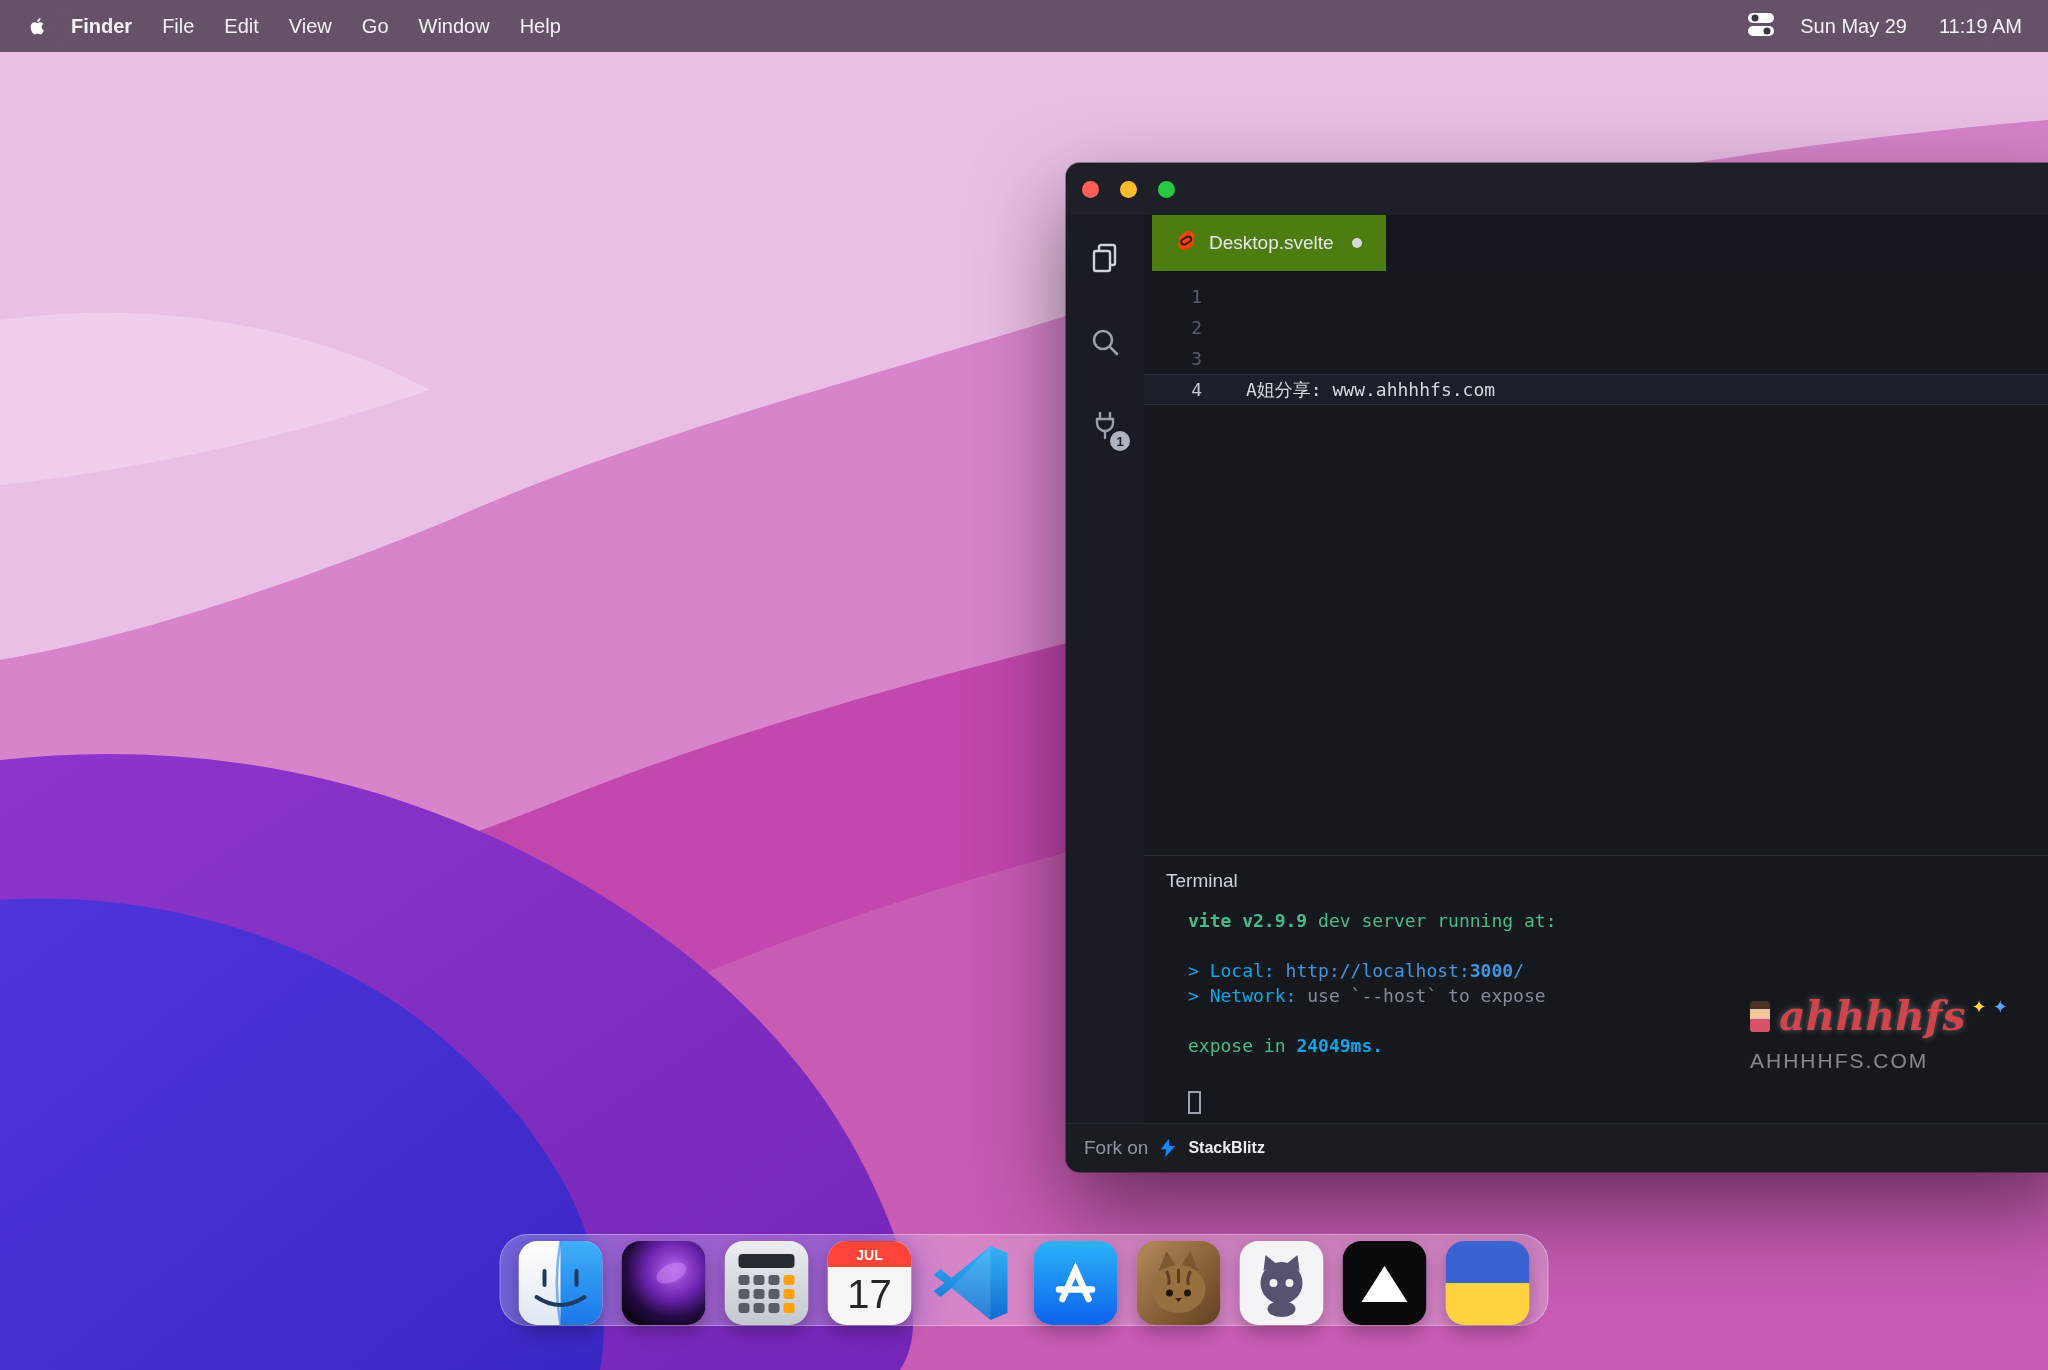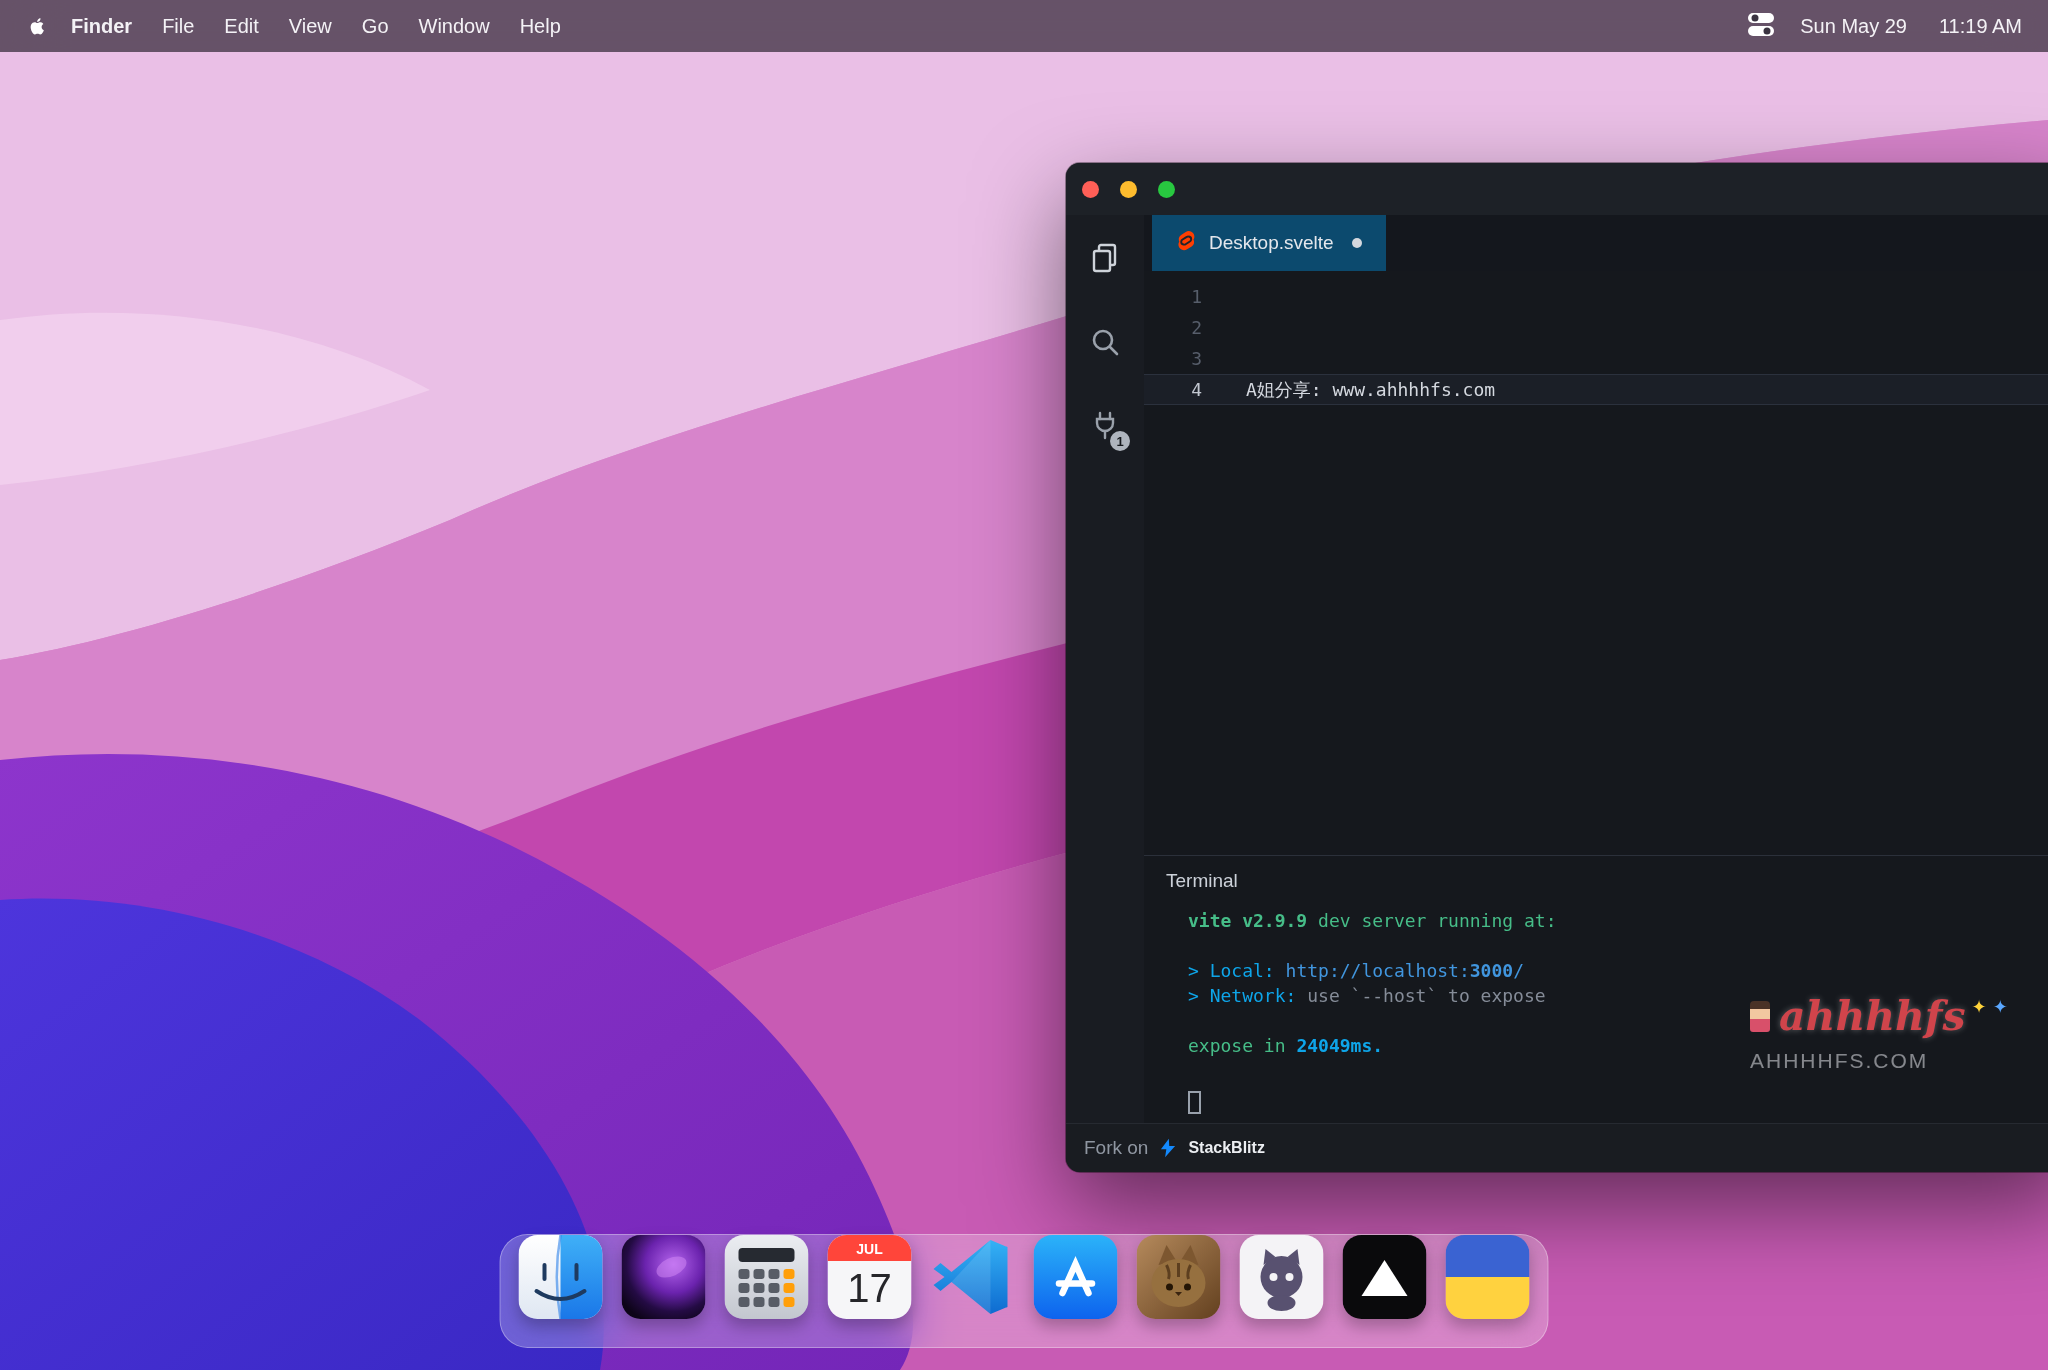--- a/index.html
+++ b/index.html
@@ -47,21 +47,21 @@
   .ab-icon svg{width:34px;height:34px;display:block;}
   .ab-badge{
     position:absolute;right:-8px;bottom:-8px;width:20px;height:20px;border-radius:50%;
     background:#aeb4bd;color:#15181d;font-size:13px;font-weight:700;
     display:flex;align-items:center;justify-content:center;
   }
 
   .main-col{flex:1;display:flex;flex-direction:column;min-width:0;}
   .tabstrip{height:56px;flex:0 0 56px;background:#14171d;display:flex;align-items:stretch;}
   .tab{
-    margin-left:8px;background:#0c4a6e;display:flex;align-items:center;gap:12px;
+    margin-left:8px;background:#4d7c0f;display:flex;align-items:center;gap:12px;
     padding:0 24px;color:#e4e7ec;font-size:19px;
   }
   .tab .dirty-dot{width:10px;height:10px;border-radius:50%;background:#d4d8de;margin-left:6px;}
 
   .code-area{flex:1;padding-top:10px;font-family:"DejaVu Sans Mono",monospace;font-size:18px;color:#d4d8df;overflow:hidden;}
   .code-row{display:flex;height:31px;align-items:center;box-sizing:border-box;}
   .code-row .gutter{flex:0 0 72px;width:72px;text-align:right;padding-right:14px;color:#575e6b;box-sizing:border-box;}
   .code-row .code-text{padding-left:30px;white-space:pre;}
   .code-row.active{background:#1b1f27;border-top:1px solid #2b313d;border-bottom:1px solid #2b313d;}
   .code-row.active .gutter{color:#c2c7d0;}
@@ -96,22 +96,22 @@
   .wm-script{
     font-family:"DejaVu Serif",serif;font-style:italic;font-weight:700;font-size:41px;
     color:#e0484f;opacity:0.92;text-shadow:0 0 6px rgba(255,255,255,0.35);line-height:1;
   }
   .wm-sparkle{font-size:18px;color:#ffd43b;margin-left:6px;align-self:flex-start;}
   .wm-sparkle.blue{color:#5aa7ff;}
   .wm-domain{margin-top:12px;font-weight:400;font-size:21px;letter-spacing:2px;color:rgba(235,238,244,0.52);}
 
   
   .dock{
-    position:absolute;left:50%;transform:translateX(-50%);top:1234px;height:114px;z-index:20;
-    display:flex;align-items:flex-start;gap:19px;padding:0 18px;box-sizing:border-box;
+    position:absolute;left:50%;transform:translateX(-50%);top:1234px;height:92px;z-index:20;
+    display:flex;align-items:flex-end;gap:19px;padding:0 18px;box-sizing:border-box;
     background:rgba(255,255,255,0.26);border:1px solid rgba(255,255,255,0.32);
     border-radius:28px;backdrop-filter:blur(24px);
   }
   .dock-icon{width:84px;height:84px;border-radius:19px;}
   .dock-icon.shadow{box-shadow:0 8px 16px rgba(0,0,0,0.25);}
   .dock-icon svg{width:84px;height:84px;display:block;}
 </style>
 </head>
 <body>
 

